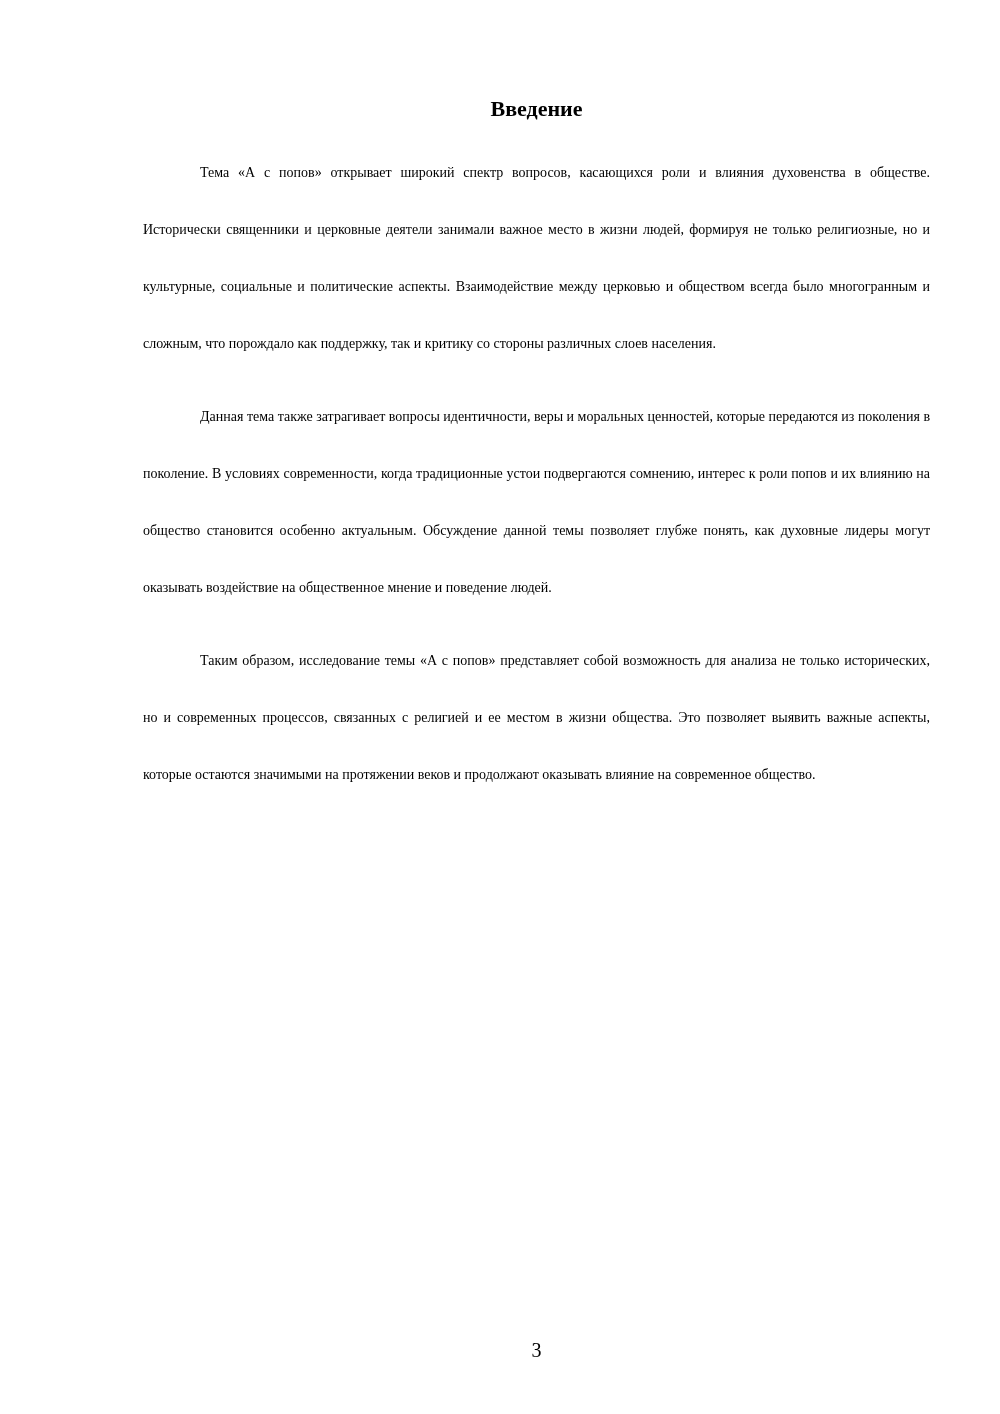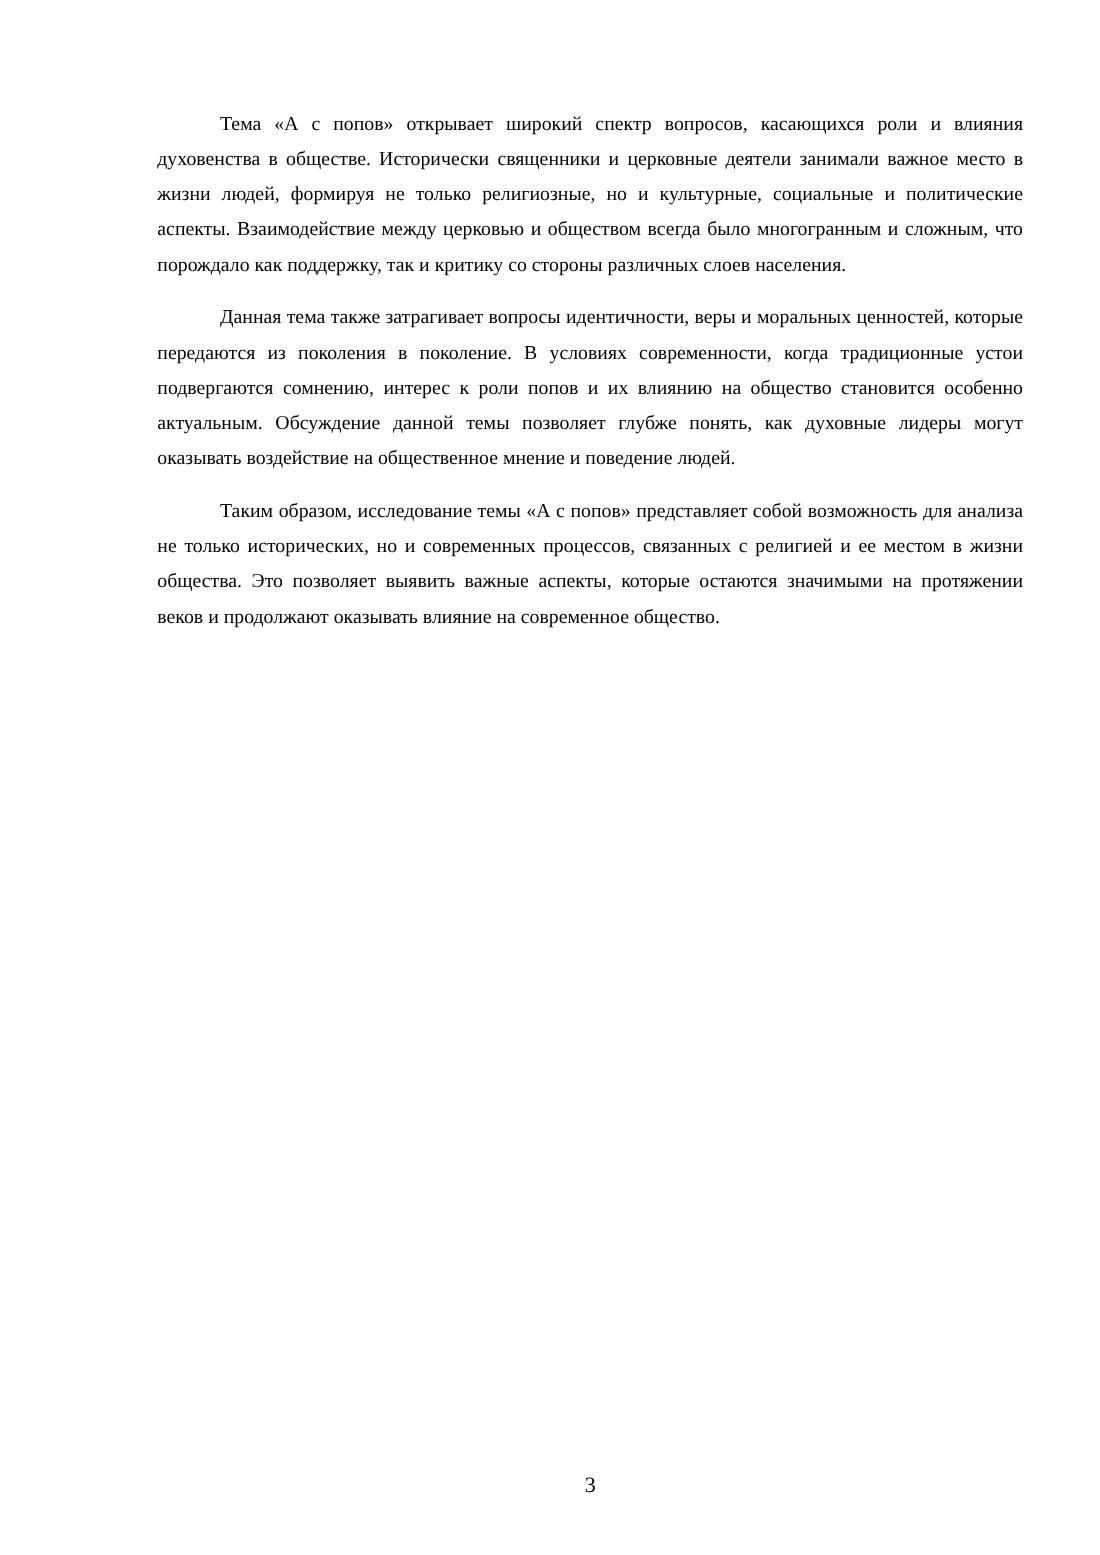--- a/index.html
+++ b/index.html
@@ -23,39 +23,40 @@
   }
   .doc-title {
     margin: 0 0 22px 0;
     font-size: 22px;
     font-weight: bold;
     text-align: center;
     line-height: 1.2;
   }
   .para {
     margin: 0 0 16px 0;
-    font-size: 18px;
-    line-height: 32px;
+    font-size: 14px;
+    line-height: 57px;
     text-align: justify;
     text-justify: inter-word;
     text-indent: 57px;
   }
   .page-number {
     position: absolute;
     bottom: 52px;
     left: 143px;
     right: 70px;
     text-align: center;
     font-size: 20px;
     color: #000000;
   }
 </style>
 </head>
 <body>
 
 <div class="page">
   <div class="content">
+    <h1 class="doc-title">Введение</h1>
     <p class="para">Тема «А с попов» открывает широкий спектр вопросов, касающихся роли и влияния духовенства в обществе. Исторически священники и церковные деятели занимали важное место в жизни людей, формируя не только религиозные, но и культурные, социальные и политические аспекты. Взаимодействие между церковью и обществом всегда было многогранным и сложным, что порождало как поддержку, так и критику со стороны различных слоев населения.</p>
     <p class="para">Данная тема также затрагивает вопросы идентичности, веры и моральных ценностей, которые передаются из поколения в поколение. В условиях современности, когда традиционные устои подвергаются сомнению, интерес к роли попов и их влиянию на общество становится особенно актуальным. Обсуждение данной темы позволяет глубже понять, как духовные лидеры могут оказывать воздействие на общественное мнение и поведение людей.</p>
     <p class="para">Таким образом, исследование темы «А с попов» представляет собой возможность для анализа не только исторических, но и современных процессов, связанных с религией и ее местом в жизни общества. Это позволяет выявить важные аспекты, которые остаются значимыми на протяжении веков и продолжают оказывать влияние на современное общество.</p>
   </div>
   <div class="page-number">3</div>
 </div>
 
 </body></html>

